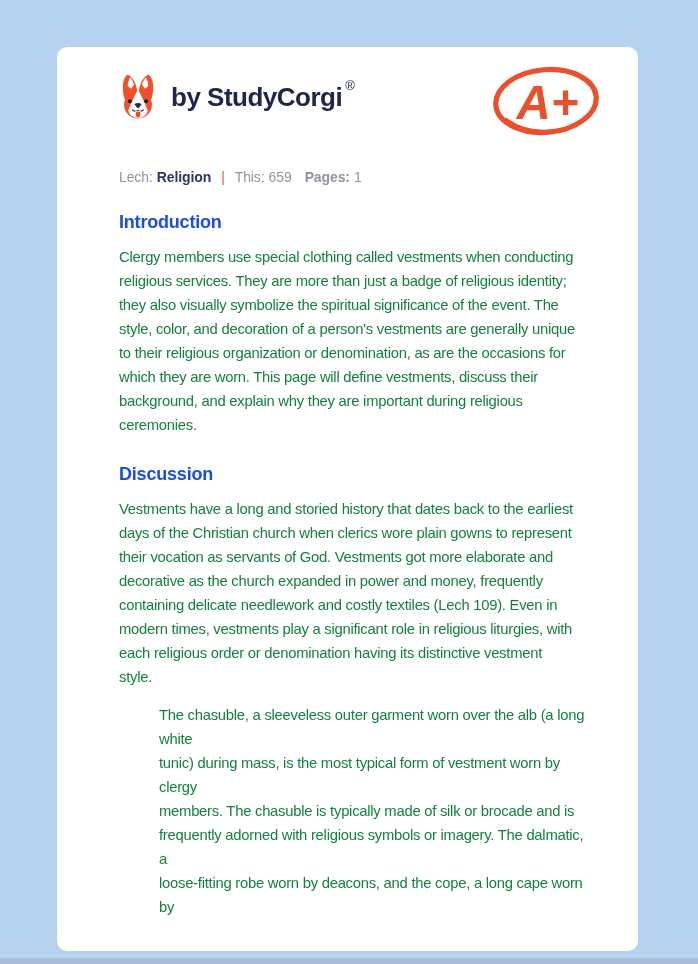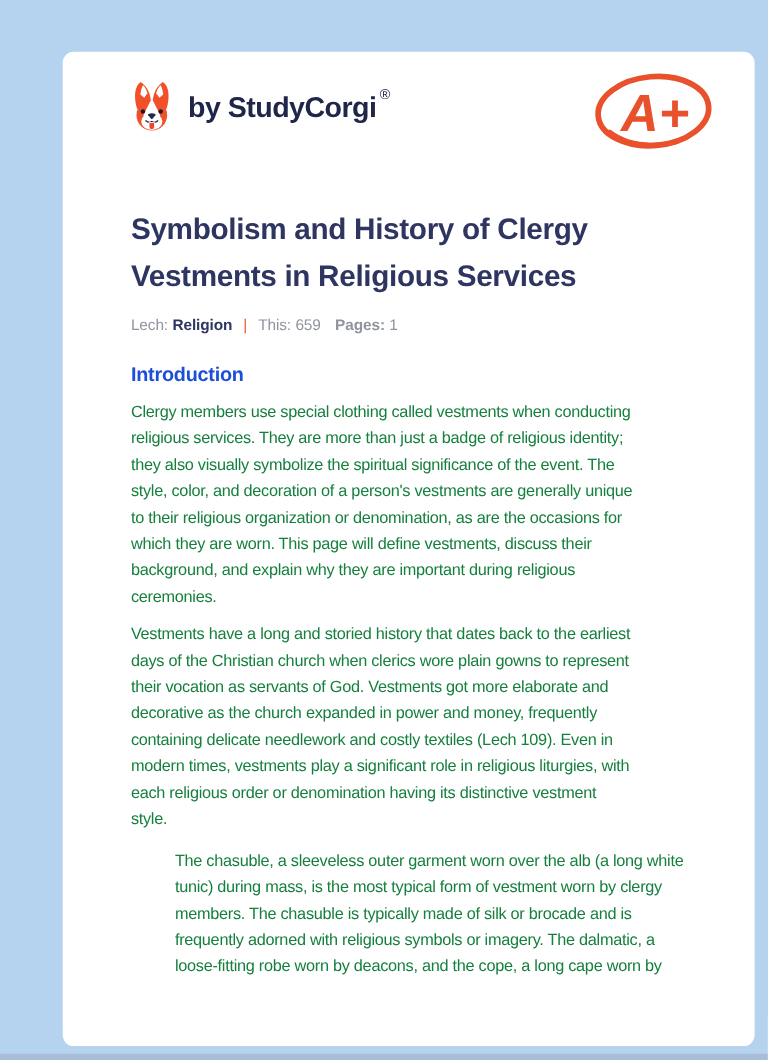--- a/index.html
+++ b/index.html
@@ -10,21 +10,21 @@
     position:relative;
     overflow:hidden;
   }
   .viewport{position:absolute;inset:0;}
   .bottom-strip{
     position:absolute;left:0;right:0;bottom:0;height:6px;
     background:#a9bdd8;
   }
   .card{
     position:absolute;left:57px;top:47px;
-    width:629px;height:904px;
+    width:581px;height:904px;
     background:#ffffff;
     border-radius:10px;
     box-sizing:border-box;
     padding:0 52px 0 62px;
     overflow:hidden;
   }
   .card-header{
     display:flex;justify-content:space-between;align-items:flex-start;
     margin-top:16px;height:92px;
   }
@@ -107,22 +107,20 @@
       </div>
 
       <svg class="stamp-svg" viewBox="0 0 116 80" aria-hidden="true">
         <ellipse cx="58" cy="40" rx="53" ry="33" transform="rotate(-5 58 40)" fill="none" stroke="#e8512b" stroke-width="5.5" stroke-linecap="round"></ellipse>
         <path d="M16 60 Q40 78 78 70" fill="none" stroke="#e8512b" stroke-width="4.5" stroke-linecap="round"></path>
         <text x="27" y="59" font-size="50" font-weight="bold" font-style="italic" fill="#e8512b">A+</text>
       </svg>
 
     </div>
 
-    <h1 class="doc-title">Symbolism and History of Clergy
-Vestments in Religious Services</h1>
 
     <div class="meta">
       <span class="topic-label">Lech:</span>
       <span class="topic-value">Religion</span>
       <span class="sep">|</span>
       <span class="words-label">This:</span>
       <span class="words-value">659</span>
       <span class="pages-label">Pages:</span>
       <span class="pages-value">1</span>
     </div>
@@ -133,20 +131,21 @@
 religious services. They are more than just a badge of religious identity;
 they also visually symbolize the spiritual significance of the event. The
 style, color, and decoration of a person's vestments are generally unique
 to their religious organization or denomination, as are the occasions for
 which they are worn. This page will define vestments, discuss their
 background, and explain why they are important during religious
 ceremonies.</p>
     </section>
 
     <section>
+      <h2 class="section-heading">Discussion</h2>
       <p class="body-para">Vestments have a long and storied history that dates back to the earliest
 days of the Christian church when clerics wore plain gowns to represent
 their vocation as servants of God. Vestments got more elaborate and
 decorative as the church expanded in power and money, frequently
 containing delicate needlework and costly textiles (Lech 109). Even in
 modern times, vestments play a significant role in religious liturgies, with
 each religious order or denomination having its distinctive vestment
 style.</p>
       <p class="body-para gap">The chasuble, a sleeveless outer garment worn over the alb (a long white
 tunic) during mass, is the most typical form of vestment worn by clergy

